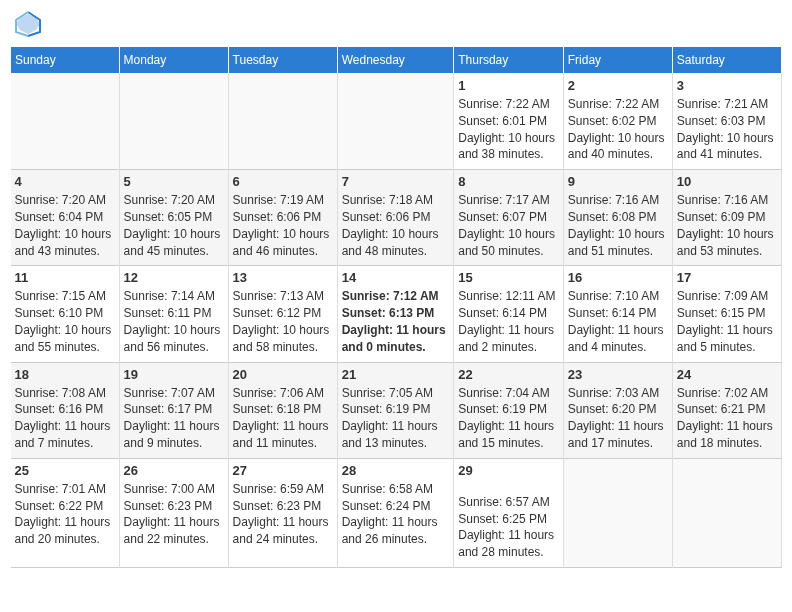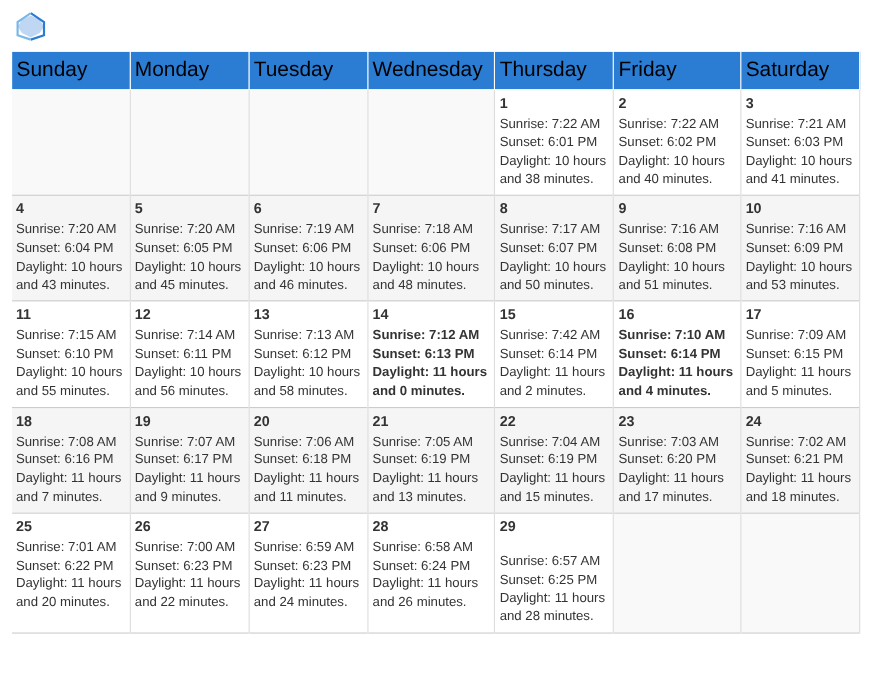--- a/index.html
+++ b/index.html
@@ -45,24 +45,24 @@
       font-size: 16px;
       color: #555;
     }
     table {
       width: 100%;
       border-collapse: collapse;
       font-size: 11px;
     }
     thead tr th {
       background-color: #2b7cd3;
-      color: #000000;
+      color: #ffffff;
       padding: 6px 4px;
       text-align: left;
-      font-size: 19px;
+      font-size: 12px;
       font-weight: normal;
       border: 1px solid #fff;
     }
     tbody tr {
       border-bottom: 1px solid #ccc;
     }
     tbody tr:nth-child(even) {
       background-color: #f5f5f5;
     }
     tbody tr:nth-child(odd) {
@@ -230,28 +230,28 @@
         </td>
         <td>
           <span class="day-number">14</span>
           <div class="day-info" style="white-space: pre-line; font-weight: bold;">Sunrise: 7:12 AM
 Sunset: 6:13 PM
 Daylight: 11 hours
 and 0 minutes.</div>
         </td>
         <td>
           <span class="day-number">15</span>
-          <div class="day-info" style="white-space: pre-line;">Sunrise: 7:42 AM
+          <div class="day-info" style="white-space: pre-line;">Sunrise: 12:11 AM
 Sunset: 6:14 PM
 Daylight: 11 hours
 and 2 minutes.</div>
         </td>
         <td>
           <span class="day-number">16</span>
-          <div class="day-info" style="white-space: pre-line; font-weight: bold;">Sunrise: 7:10 AM
+          <div class="day-info" style="white-space: pre-line;">Sunrise: 7:10 AM
 Sunset: 6:14 PM
 Daylight: 11 hours
 and 4 minutes.</div>
         </td>
         <td>
           <span class="day-number">17</span>
           <div class="day-info" style="white-space: pre-line;">Sunrise: 7:09 AM
 Sunset: 6:15 PM
 Daylight: 11 hours
 and 5 minutes.</div>

